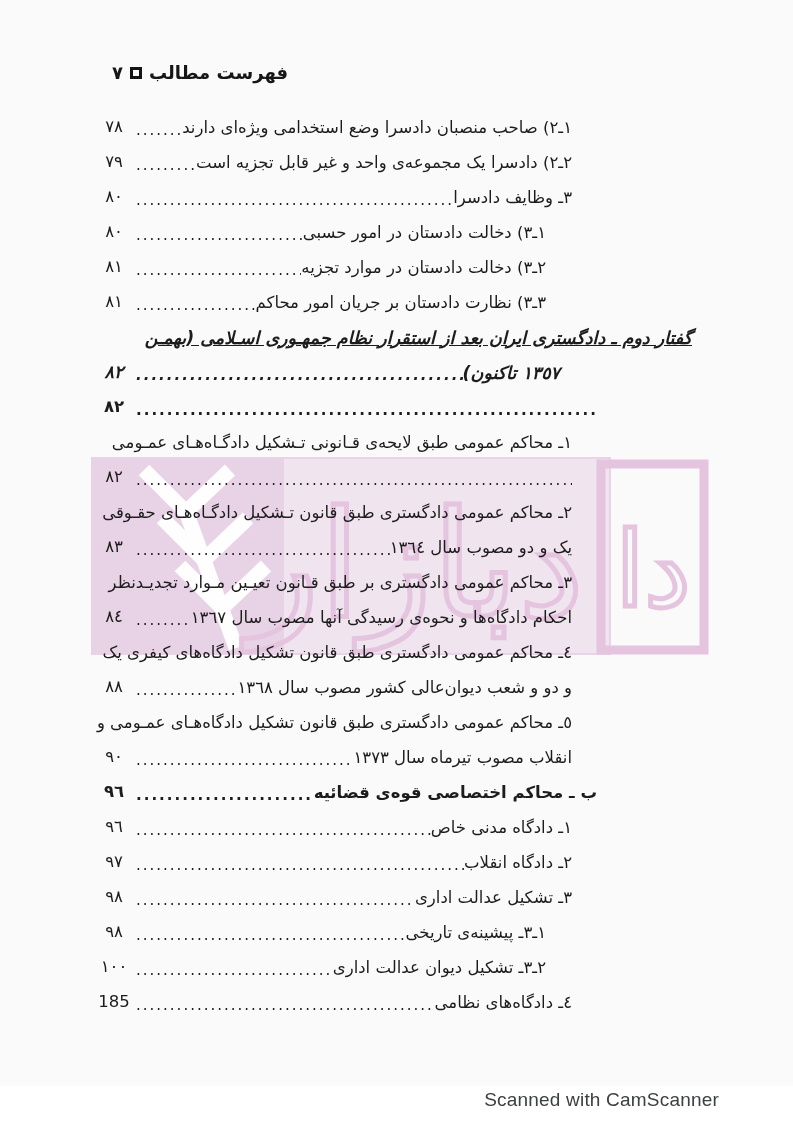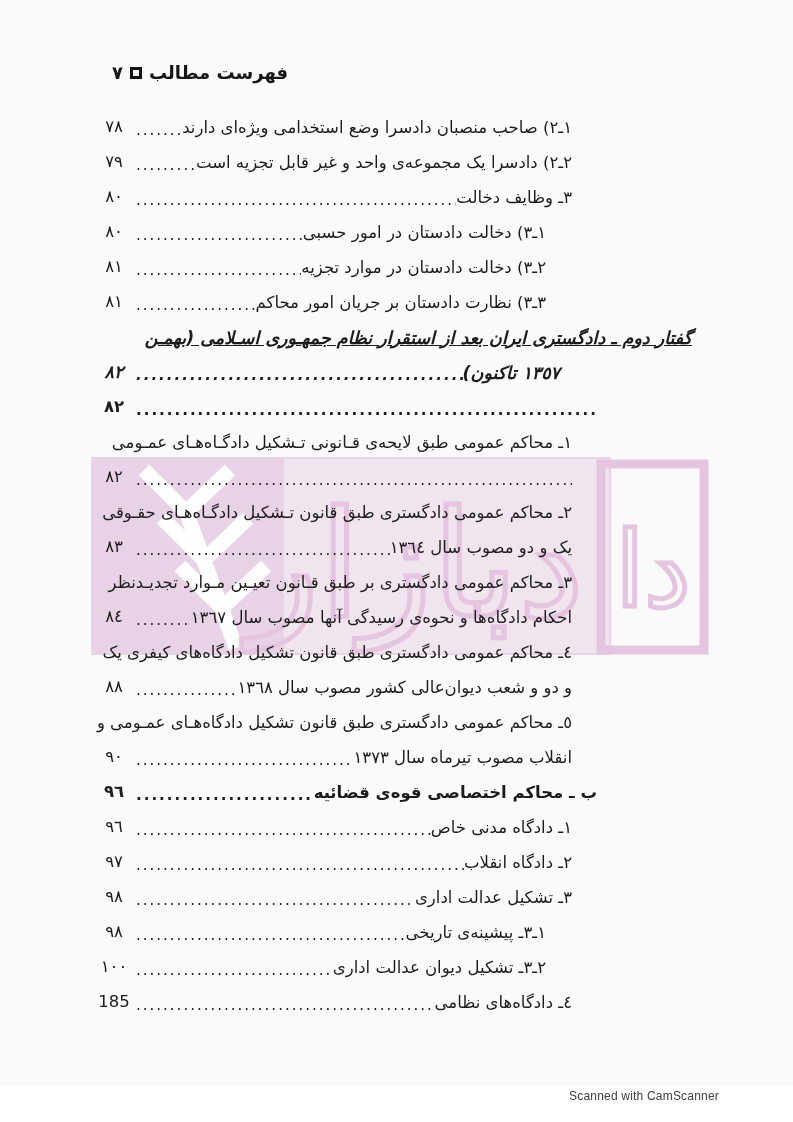--- a/index.html
+++ b/index.html
@@ -38,21 +38,21 @@
   }
   .pg{min-width:36px;text-align:center;white-space:nowrap;direction:ltr;transform:translateY(-1px);}
   .row.subitem{margin-right:26px;}
   .row.section{margin-right:-25px;font-weight:bold;}
   .row.chapter{font-weight:bold;font-style:italic;font-size:17.5px;}
   .row.chapter .line.cont{margin-right:-120px;text-decoration:underline;}
   .row.chapter .line.last{margin-right:12px;}
   
   .credit{
     position:absolute;top:1089px;right:74px;z-index:3;
-    font-family:"Liberation Sans",sans-serif;font-size:12px;color:#3c4043;
+    font-family:"Liberation Sans",sans-serif;font-size:19px;color:#3c4043;
     letter-spacing:.2px;
   }
 </style>
 </head>
 <body>
 
 <div class="scan"></div>
 
 <svg class="wm" viewBox="0 0 628 262" xmlns="http://www.w3.org/2000/svg">
   <g opacity="0.9">
@@ -89,21 +89,21 @@
     </div>
     <div class="row item">
       <div class="line last">
         <span class="txt">٢ـ٢) دادسرا یک مجموعه‌ی واحد و غیر قابل تجزیه است</span>
         <span class="dots">............................................................................................................................................................................................................................................................................................................</span>
         <span class="pg">٧٩</span>
       </div>
     </div>
     <div class="row item">
       <div class="line last">
-        <span class="txt">٣ـ وظایف دخالت</span>
+        <span class="txt">٣ـ وظایف دادسرا</span>
         <span class="dots">............................................................................................................................................................................................................................................................................................................</span>
         <span class="pg">٨٠</span>
       </div>
     </div>
     <div class="row subitem">
       <div class="line last">
         <span class="txt">١ـ٣) دخالت دادستان در امور حسبی</span>
         <span class="dots">............................................................................................................................................................................................................................................................................................................</span>
         <span class="pg">٨٠</span>
       </div>

